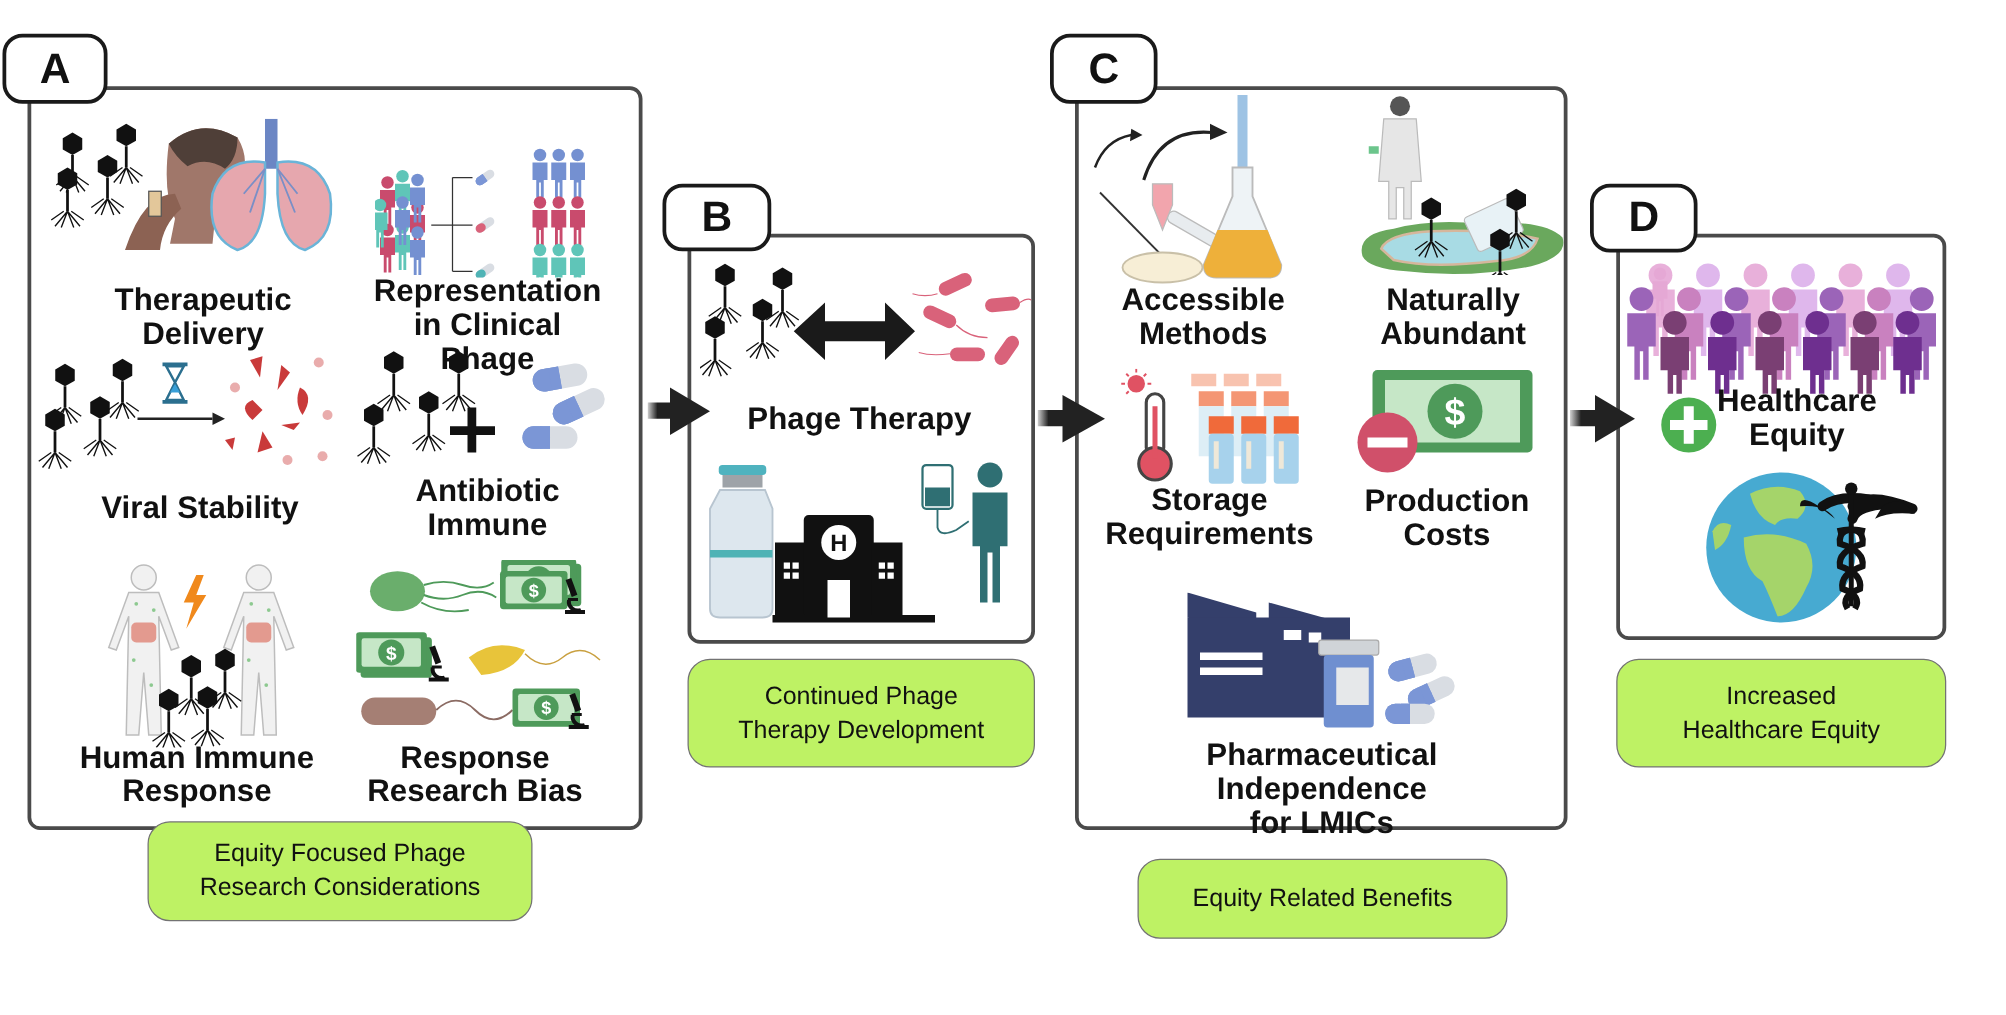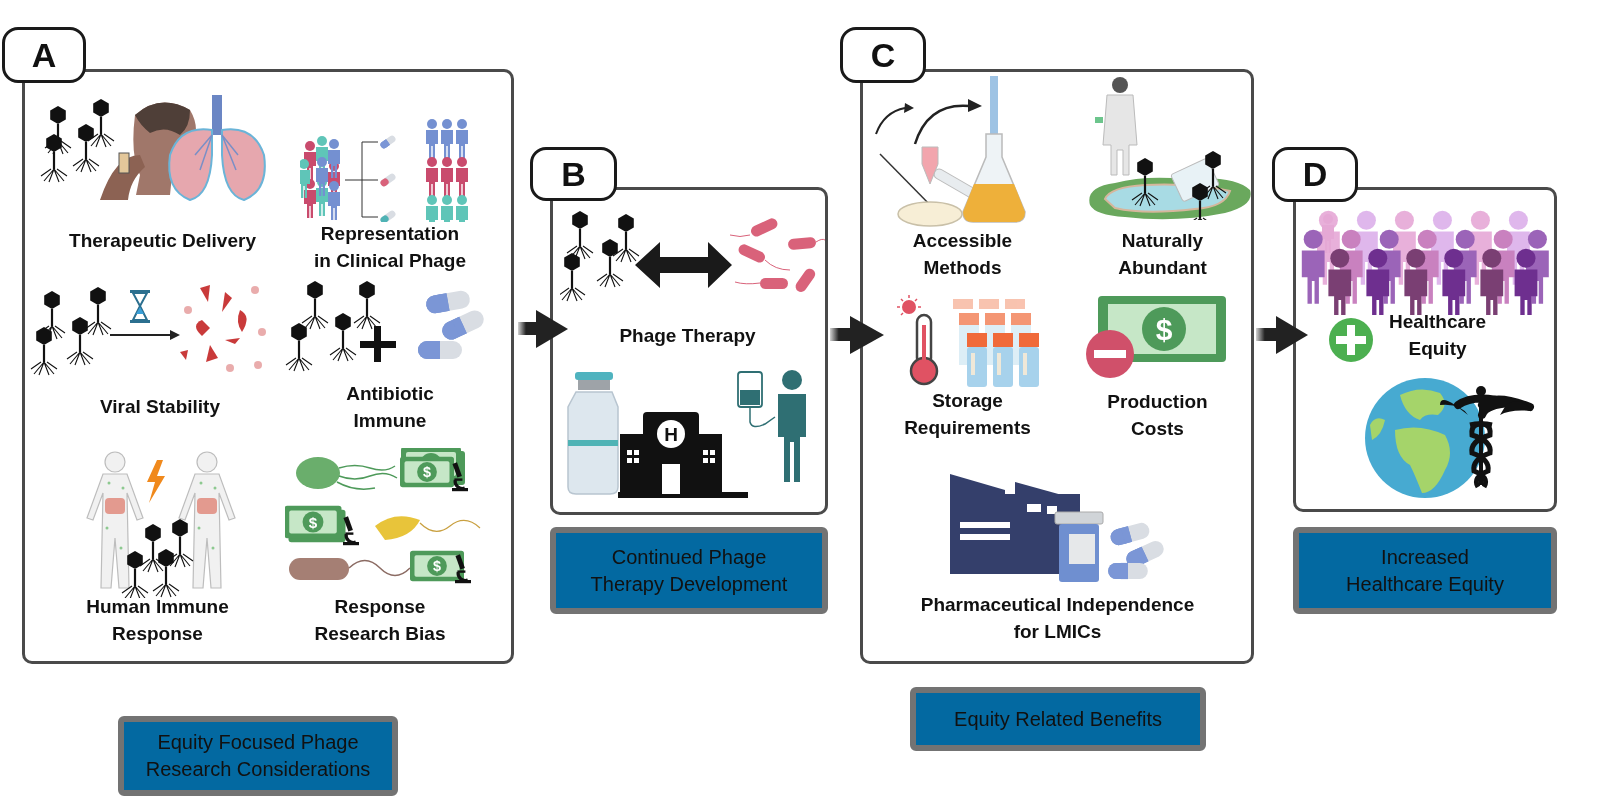--- a/index.html
+++ b/index.html
@@ -1,23 +1,23 @@
 <!DOCTYPE html>
 <html><head>
 <meta charset="utf-8">
 <style>
   html, body { margin: 0; padding: 0; background: #ffffff; }
   body { width: 1605px; height: 812px; position: relative; overflow: hidden;
          font-family: "Liberation Sans", "DejaVu Sans", sans-serif; color: #111; }
   .panel { position: absolute; border: 3px solid #4a4a4a; border-radius: 10px; background: #fff; box-sizing: border-box; }
   .tag { position: absolute; border: 3px solid #1a1a1a; border-radius: 16px; background: #fff; box-sizing: border-box;
          display: flex; align-items: center; justify-content: center; font-weight: bold; font-size: 34px; z-index: 5; }
-  .caption-box { position: absolute; border: 6px solid #737373; border-radius: 6px; background: #0369a1; box-sizing: border-box;
+  .caption-box { position: absolute; border: 1px solid #737373; border-radius: 18px; background: #bef264; box-sizing: border-box;
          display: flex; align-items: center; justify-content: center; text-align: center; font-size: 20px; line-height: 27px; white-space: pre-line; }
-  .label { position: absolute; text-align: center; font-weight: bold; font-size: 19px; line-height: 27px; white-space: pre-line; }
+  .label { position: absolute; text-align: center; font-weight: bold; font-size: 25px; line-height: 27px; white-space: pre-line; }
   .illus { position: absolute; }
   .arrow { position: absolute; z-index: 4; }
 </style>
 </head>
 <body>
 
 <svg width="0" height="0" style="position:absolute">
   <defs>
     <g id="phage">
       <polygon points="0,-9 7.8,-4.5 7.8,4.5 0,9 -7.8,4.5 -7.8,-4.5" fill="#111"></polygon>
@@ -224,21 +224,21 @@
   <g transform="translate(152,118) scale(0.9)">
       <use href="#bill"></use>
     </g>
   <g transform="translate(178,124) scale(0.8)">
       <use href="#microscope"></use>
     </g>
 </svg>
 <div class="label" style="left:280px; top:593px; width:200px;">Response
 Research Bias</div>
 
-<div class="caption-box" style="left:118px; top:716px; width:280px; height:80px;">Equity Focused Phage
+<div class="caption-box" style="left:118px; top:657px; width:308px; height:80px;">Equity Focused Phage
 Research Considerations</div>
 
 <svg class="arrow" style="left:518px; top:308px;" width="55" height="42">
   <defs>
       <linearGradient id="ga" x1="0" x2="1">
         <stop offset="0" stop-color="#222" stop-opacity="0.2"></stop>
         <stop offset="0.4" stop-color="#222"></stop>
       </linearGradient>
     </defs>
   <rect x="0" y="14" width="20" height="13" fill="url(#ga)"></rect>

